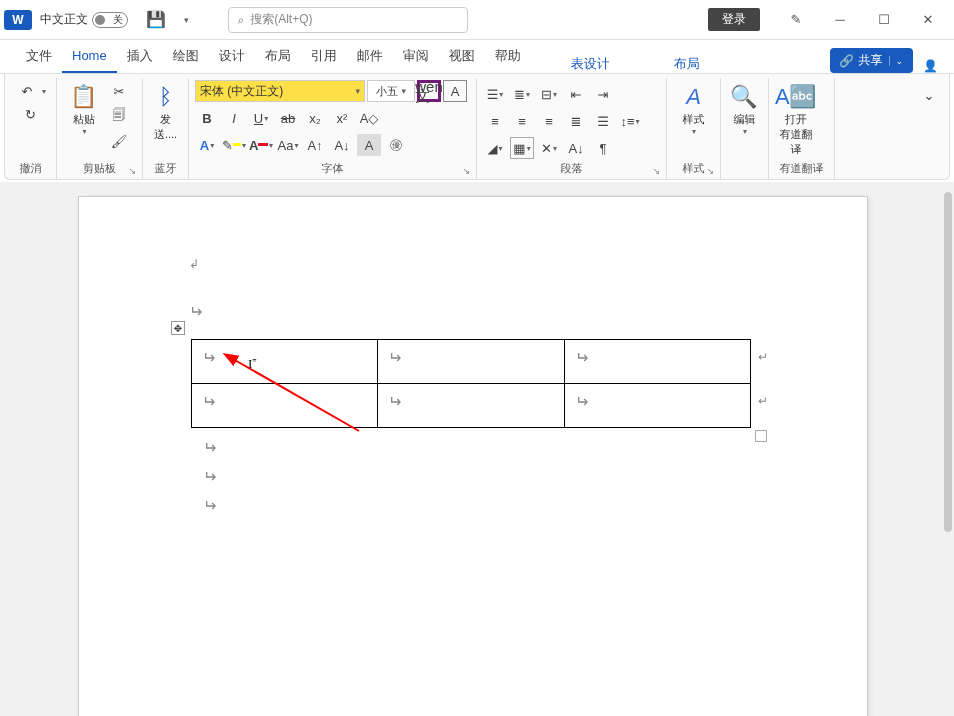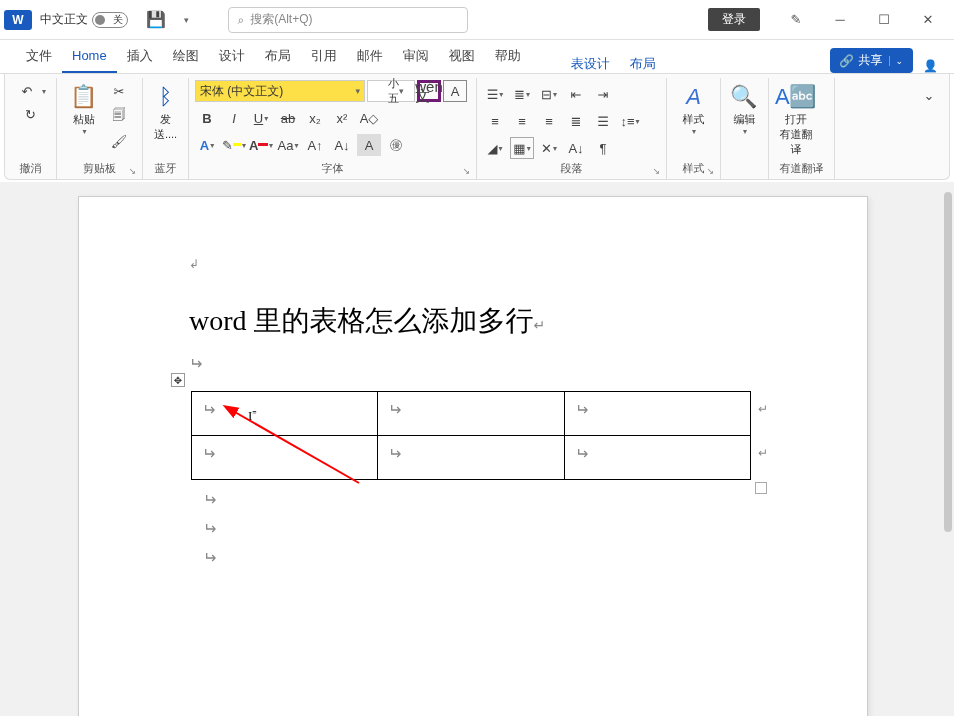--- a/index.html
+++ b/index.html
@@ -18,21 +18,21 @@
   .search-box { flex: 0 0 240px; height: 26px; border: 1px solid #ccc; border-radius: 4px; margin-left: 40px; display: flex; align-items: center; padding: 0 8px; color: #888; }
   .search-box .search-icon { margin-right: 6px; }
   .title-right { margin-left: auto; display: flex; align-items: center; gap: 0; }
   .login-btn { background: #444; color: #fff; padding: 3px 14px; font-size: 12px; border-radius: 2px; margin-right: 14px; }
   .title-icon-btn { width: 44px; height: 32px; display: flex; align-items: center; justify-content: center; color: #555; font-size: 13px; }
   
   
   .tabs-row { height: 34px; display: flex; align-items: flex-end; padding: 0 16px; background: #fff; border-bottom: 1px solid #ddd; }
   .tab { padding: 0 10px; height: 34px; display: flex; align-items: center; font-size: 13px; color: #444; cursor: pointer; }
   .tab.active { color: #185ABD; font-weight: normal; border-bottom: 2px solid #185ABD; }
-  .context-tabs { margin-left: 30px; display: flex; }
+  .context-tabs { margin-left: 30px; display: flex; gap: 44px; }
   .context-tab { padding: 0 10px; font-size: 13px; color: #185ABD; }
   .share-btn { margin-left: auto; background: #185ABD; color: #fff; padding: 4px 10px; border-radius: 4px; display: flex; align-items: center; gap: 4px; font-size: 12px; }
   .share-caret { font-size: 9px; margin-left: 2px; padding-left: 6px; border-left: 1px solid rgba(255,255,255,0.4); }
   .person-btn { margin-left: 10px; color: #555; }
   
   
   .ribbon { height: 106px; background: #fafafa; border: 1px solid #ddd; border-top: none; border-radius: 0 0 6px 6px; margin: 0 4px; display: flex; padding: 4px 0 0 0; }
   .ribbon-group { border-right: 1px solid #ddd; display: flex; flex-direction: column; padding: 2px 6px; height: 100%; }
   .ribbon-group:last-child { border-right: none; }
   .group-content { flex: 1; display: flex; align-items: flex-start; gap: 2px; }
@@ -43,21 +43,21 @@
   .hstack { display: flex; flex-direction: row; align-items: center; gap: 2px; }
   .btn-col { display: flex; flex-direction: column; gap: 3px; }
   
   .big-btn { display: flex; flex-direction: column; align-items: center; width: 42px; padding: 2px 0; }
   .big-btn .icon { font-size: 22px; height: 30px; display: flex; align-items: center; }
   .big-btn .label { font-size: 11px; text-align: center; }
   
   .small-btn { width: 24px; height: 22px; display: flex; align-items: center; justify-content: center; font-size: 13px; color: #444; }
   
   .font-combo { width: 170px; height: 22px; border: 1px solid #ccc; display: flex; align-items: center; padding: 0 4px; font-size: 12px; background: #fde047; }
-  .size-combo { width: 48px; height: 22px; border: 1px solid #ccc; display: flex; align-items: center; padding: 0 20px; font-size: 11px; background: #fff; }
+  .size-combo { width: 48px; height: 22px; border: 1px solid #ccc; display: flex; align-items: center; padding: 0 8px; font-size: 11px; background: #fff; }
   .combo-caret { margin-left: auto; font-size: 9px; color: #666; }
   
   .format-row { display: flex; gap: 3px; margin-top: 3px; }
   
   .caret { font-size: 8px; color: #666; margin-left: 1px; }
   .underline-color { display: block; width: 14px; height: 3px; margin-top: -1px; }
   
   
   .doc-area { position: absolute; top: 182px; left: 0; right: 0; bottom: 0; background: #f1f1f1; overflow: hidden; }
   .page { position: absolute; left: 78px; top: 14px; width: 790px; height: 900px; background: #fff; border: 1px solid #ccc; box-shadow: 2px 2px 6px rgba(0,0,0,0.08); }
@@ -296,23 +296,20 @@
   <div style="margin-left:auto;padding:6px 8px 0 0">
     <span class="small-btn">⌄</span>
   </div>
 </div>
 
 <div class="doc-area">
   <div class="scrollbar"></div>
   <div class="page">
     <div class="doc-content">
       <div style="font-size:12px;color:#888;margin-bottom:30px">↲</div>
-      <div class="heading">
-        <span>word 里的表格怎么添加多行</span><span class="para-mark">↵</span>
-      </div>
       <div style="margin-top:14px"><span class="return-mark">↵</span></div>
 
       <div class="table-anchor">
         <div class="table-handle">✥</div>
         <table class="doc-table">
           <tbody>
               <tr>
             <td><span class="return-mark">↵</span>
               <span class="cursor-arrow" style="left:56px;top:14px">I⁼</span>
             </td>

